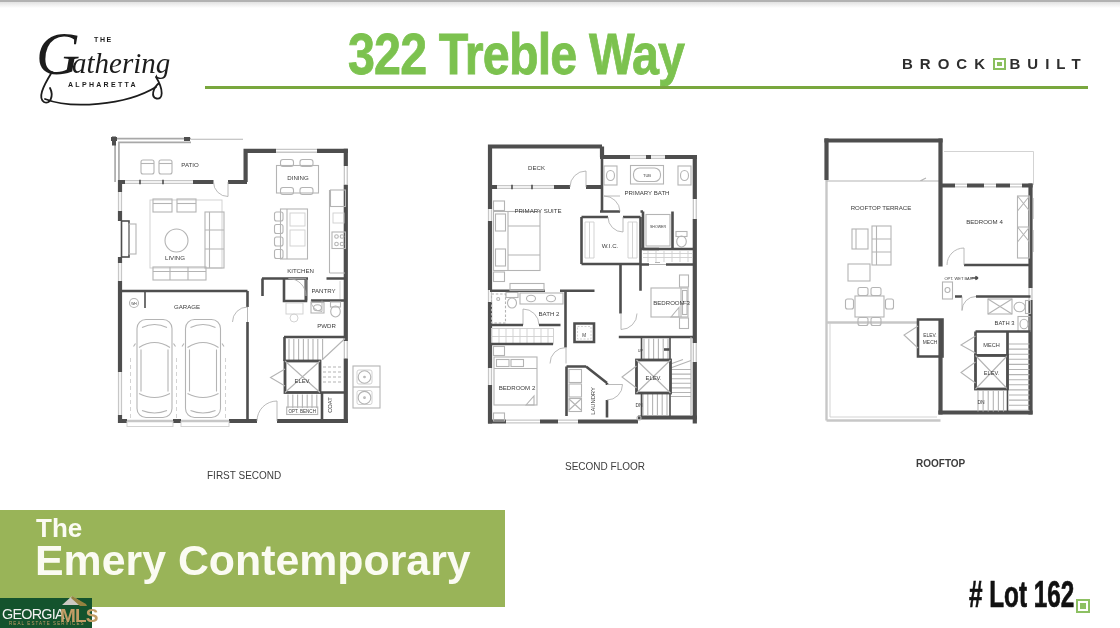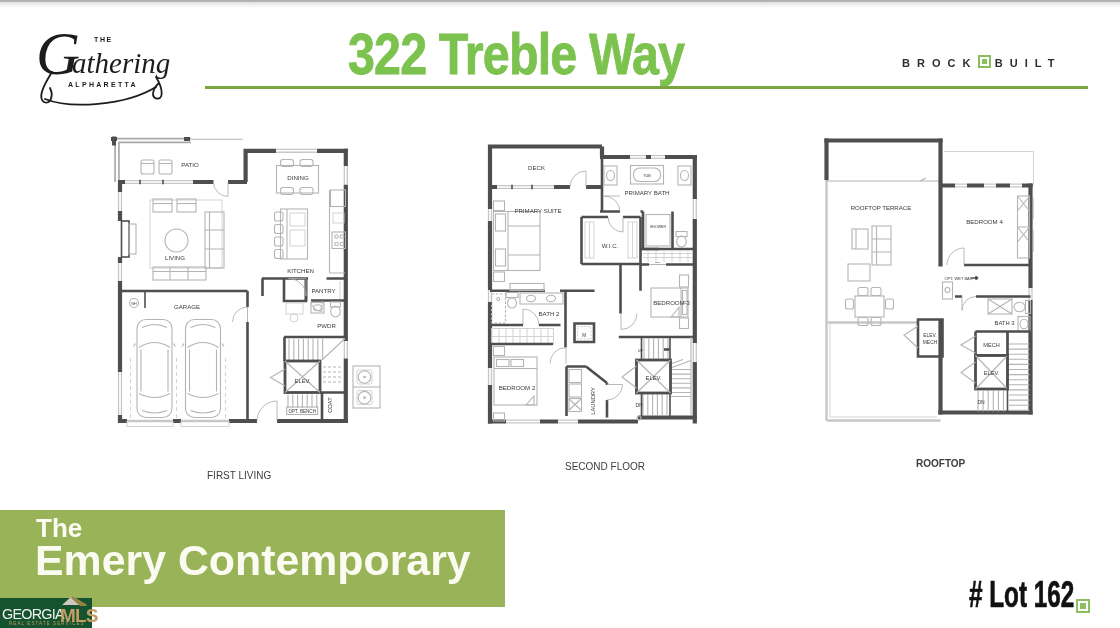--- a/index.html
+++ b/index.html
@@ -1,20 +1,20 @@
 <!DOCTYPE html>
 <html><head>
 <meta charset="utf-8">
 <style>
 html,body{margin:0;padding:0;width:1120px;height:628px;background:#ffffff;overflow:hidden;}
 body{font-family:"Liberation Sans",sans-serif;position:relative;}
 .abs{position:absolute;}
 #title{-webkit-text-stroke:0.8px #7cc24f;left:348px;top:22px;font-size:56.5px;font-weight:bold;color:#7cc24f;letter-spacing:-1px;transform:scaleX(0.857);transform-origin:left;white-space:nowrap;}
 #rule{left:205px;top:86px;width:883px;height:3px;background:#79a73e;}
-#brock{left:902px;top:55px;font-size:11px;font-weight:bold;color:#2e2e2e;letter-spacing:7px;white-space:nowrap;}
+#brock{left:902px;top:55px;font-size:15px;font-weight:bold;color:#2e2e2e;letter-spacing:7px;white-space:nowrap;}
 #brock .gsq{display:inline-block;width:8.5px;height:8.5px;border:2px solid #8bbf5e;position:relative;vertical-align:-1px;margin:0 4px 0 1px;}
 #brock .gsq::after{content:"";position:absolute;left:2px;top:2px;width:4.5px;height:4.5px;background:#8bbf5e;}
 #banner{left:0;top:510px;width:505px;height:97px;background:#99b458;color:#fbfbf2;}
 #banner .l1{position:absolute;left:36px;top:3px;font-size:26px;font-weight:bold;}
 #banner .l2{position:absolute;left:35px;top:27px;font-size:42px;font-weight:bold;white-space:nowrap;transform:scaleX(1.02);transform-origin:left;}
 #mls{left:0;top:598px;width:92px;height:30px;background:#14532d;}
 #mls .g{position:absolute;left:2px;top:7px;font-size:15px;color:#f2f2f2;letter-spacing:-0.8px;transform:scaleX(0.96);transform-origin:left;}
 #mls .m{position:absolute;left:60px;top:7px;font-size:19px;color:#c29d66;font-weight:bold;letter-spacing:-0.8px;}
 #mls .r{position:absolute;left:9px;top:23px;font-size:4.5px;color:#c29d66;letter-spacing:1.1px;}
 #lot{-webkit-text-stroke:0.7px #111;left:969px;top:574px;font-size:36px;font-weight:bold;color:#111;transform:scaleX(0.675);transform-origin:left;white-space:nowrap;}
@@ -671,21 +671,21 @@
 
 <text class="lbl" x="984.5" y="224">BEDROOM 4</text>
 
 <text class="lbl" x="944.5" y="280" style="font-size:4px;text-anchor:start">OPT. WET BAR</text>
 
 <text class="lbl" x="1004.5" y="324.5" style="font-size:5.8px">BATH 3</text>
 </g>
 </g>
 </svg>
 
-<div class="abs ftitle" style="left:207px;top:470px;">FIRST LIVING</div>
+<div class="abs ftitle" style="left:207px;top:470px;">FIRST SECOND</div>
 
 <div class="abs ftitle" style="left:565px;top:461px;">SECOND FLOOR</div>
 
 <div class="abs ftitle" style="left:916px;top:458px;font-weight:bold;">ROOFTOP</div>
 
 <div id="banner" class="abs">
 
 <div class="l1">The</div>
 
 <div class="l2">Emery Contemporary</div>

